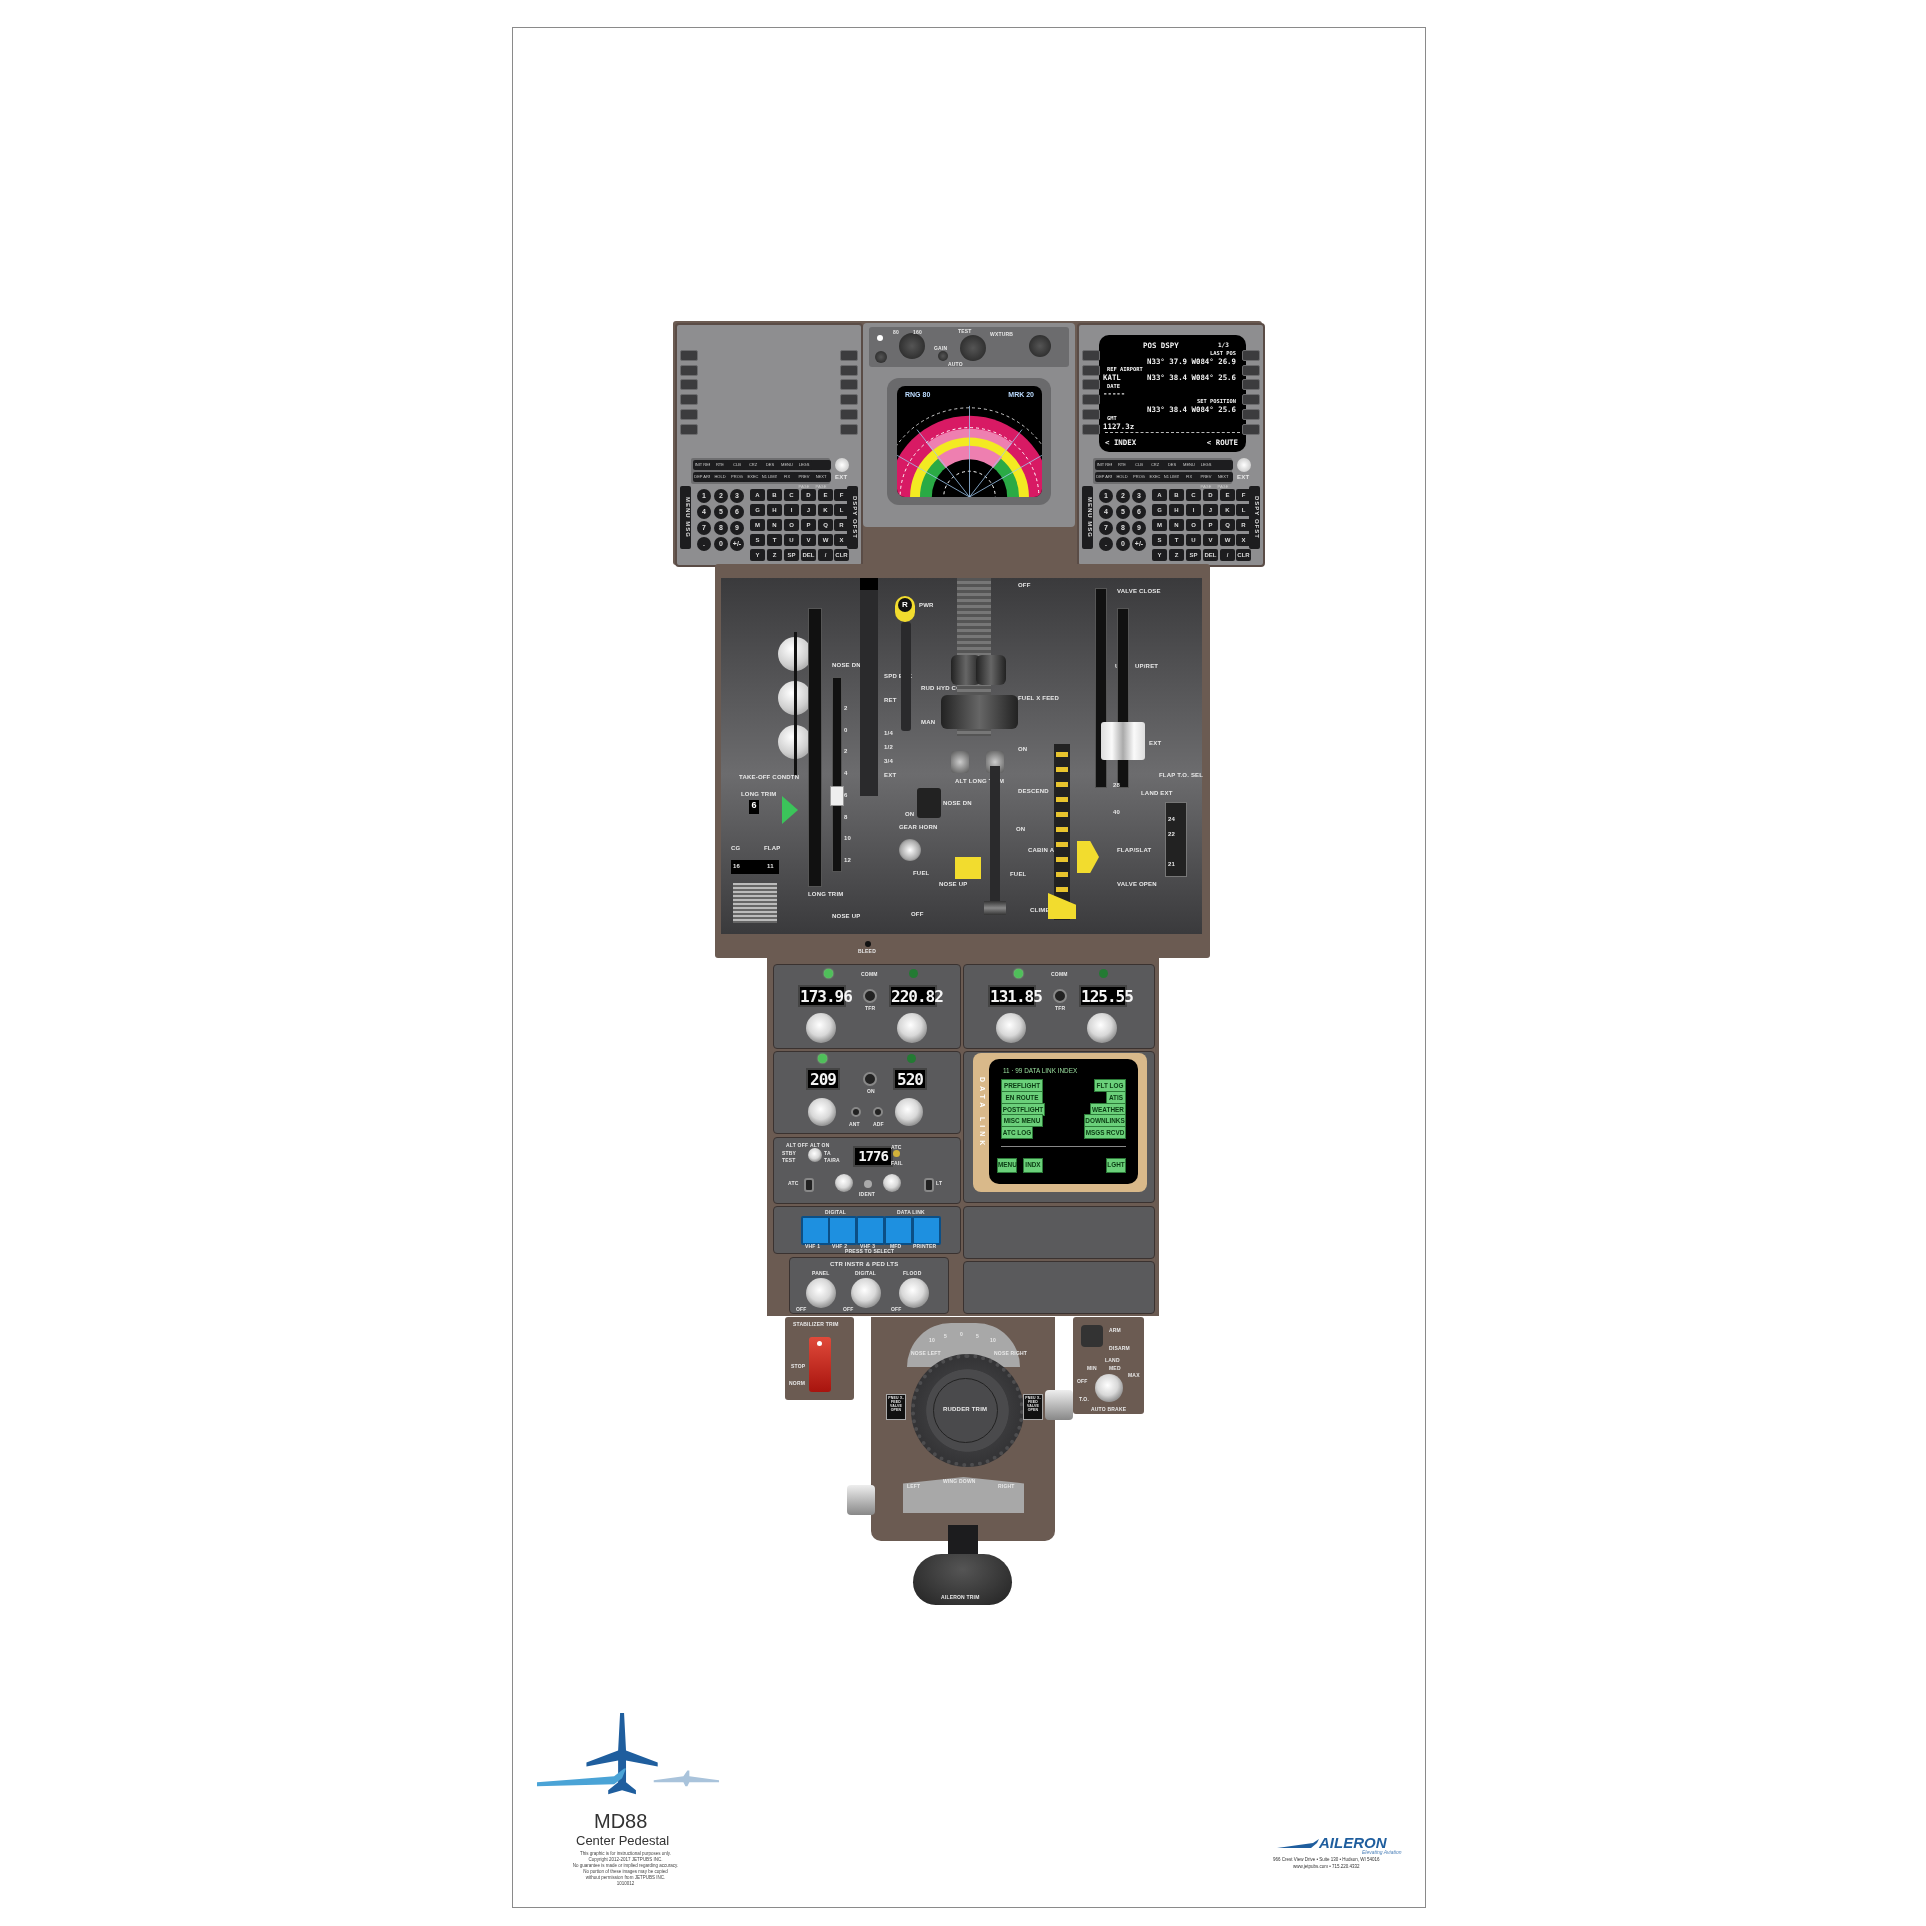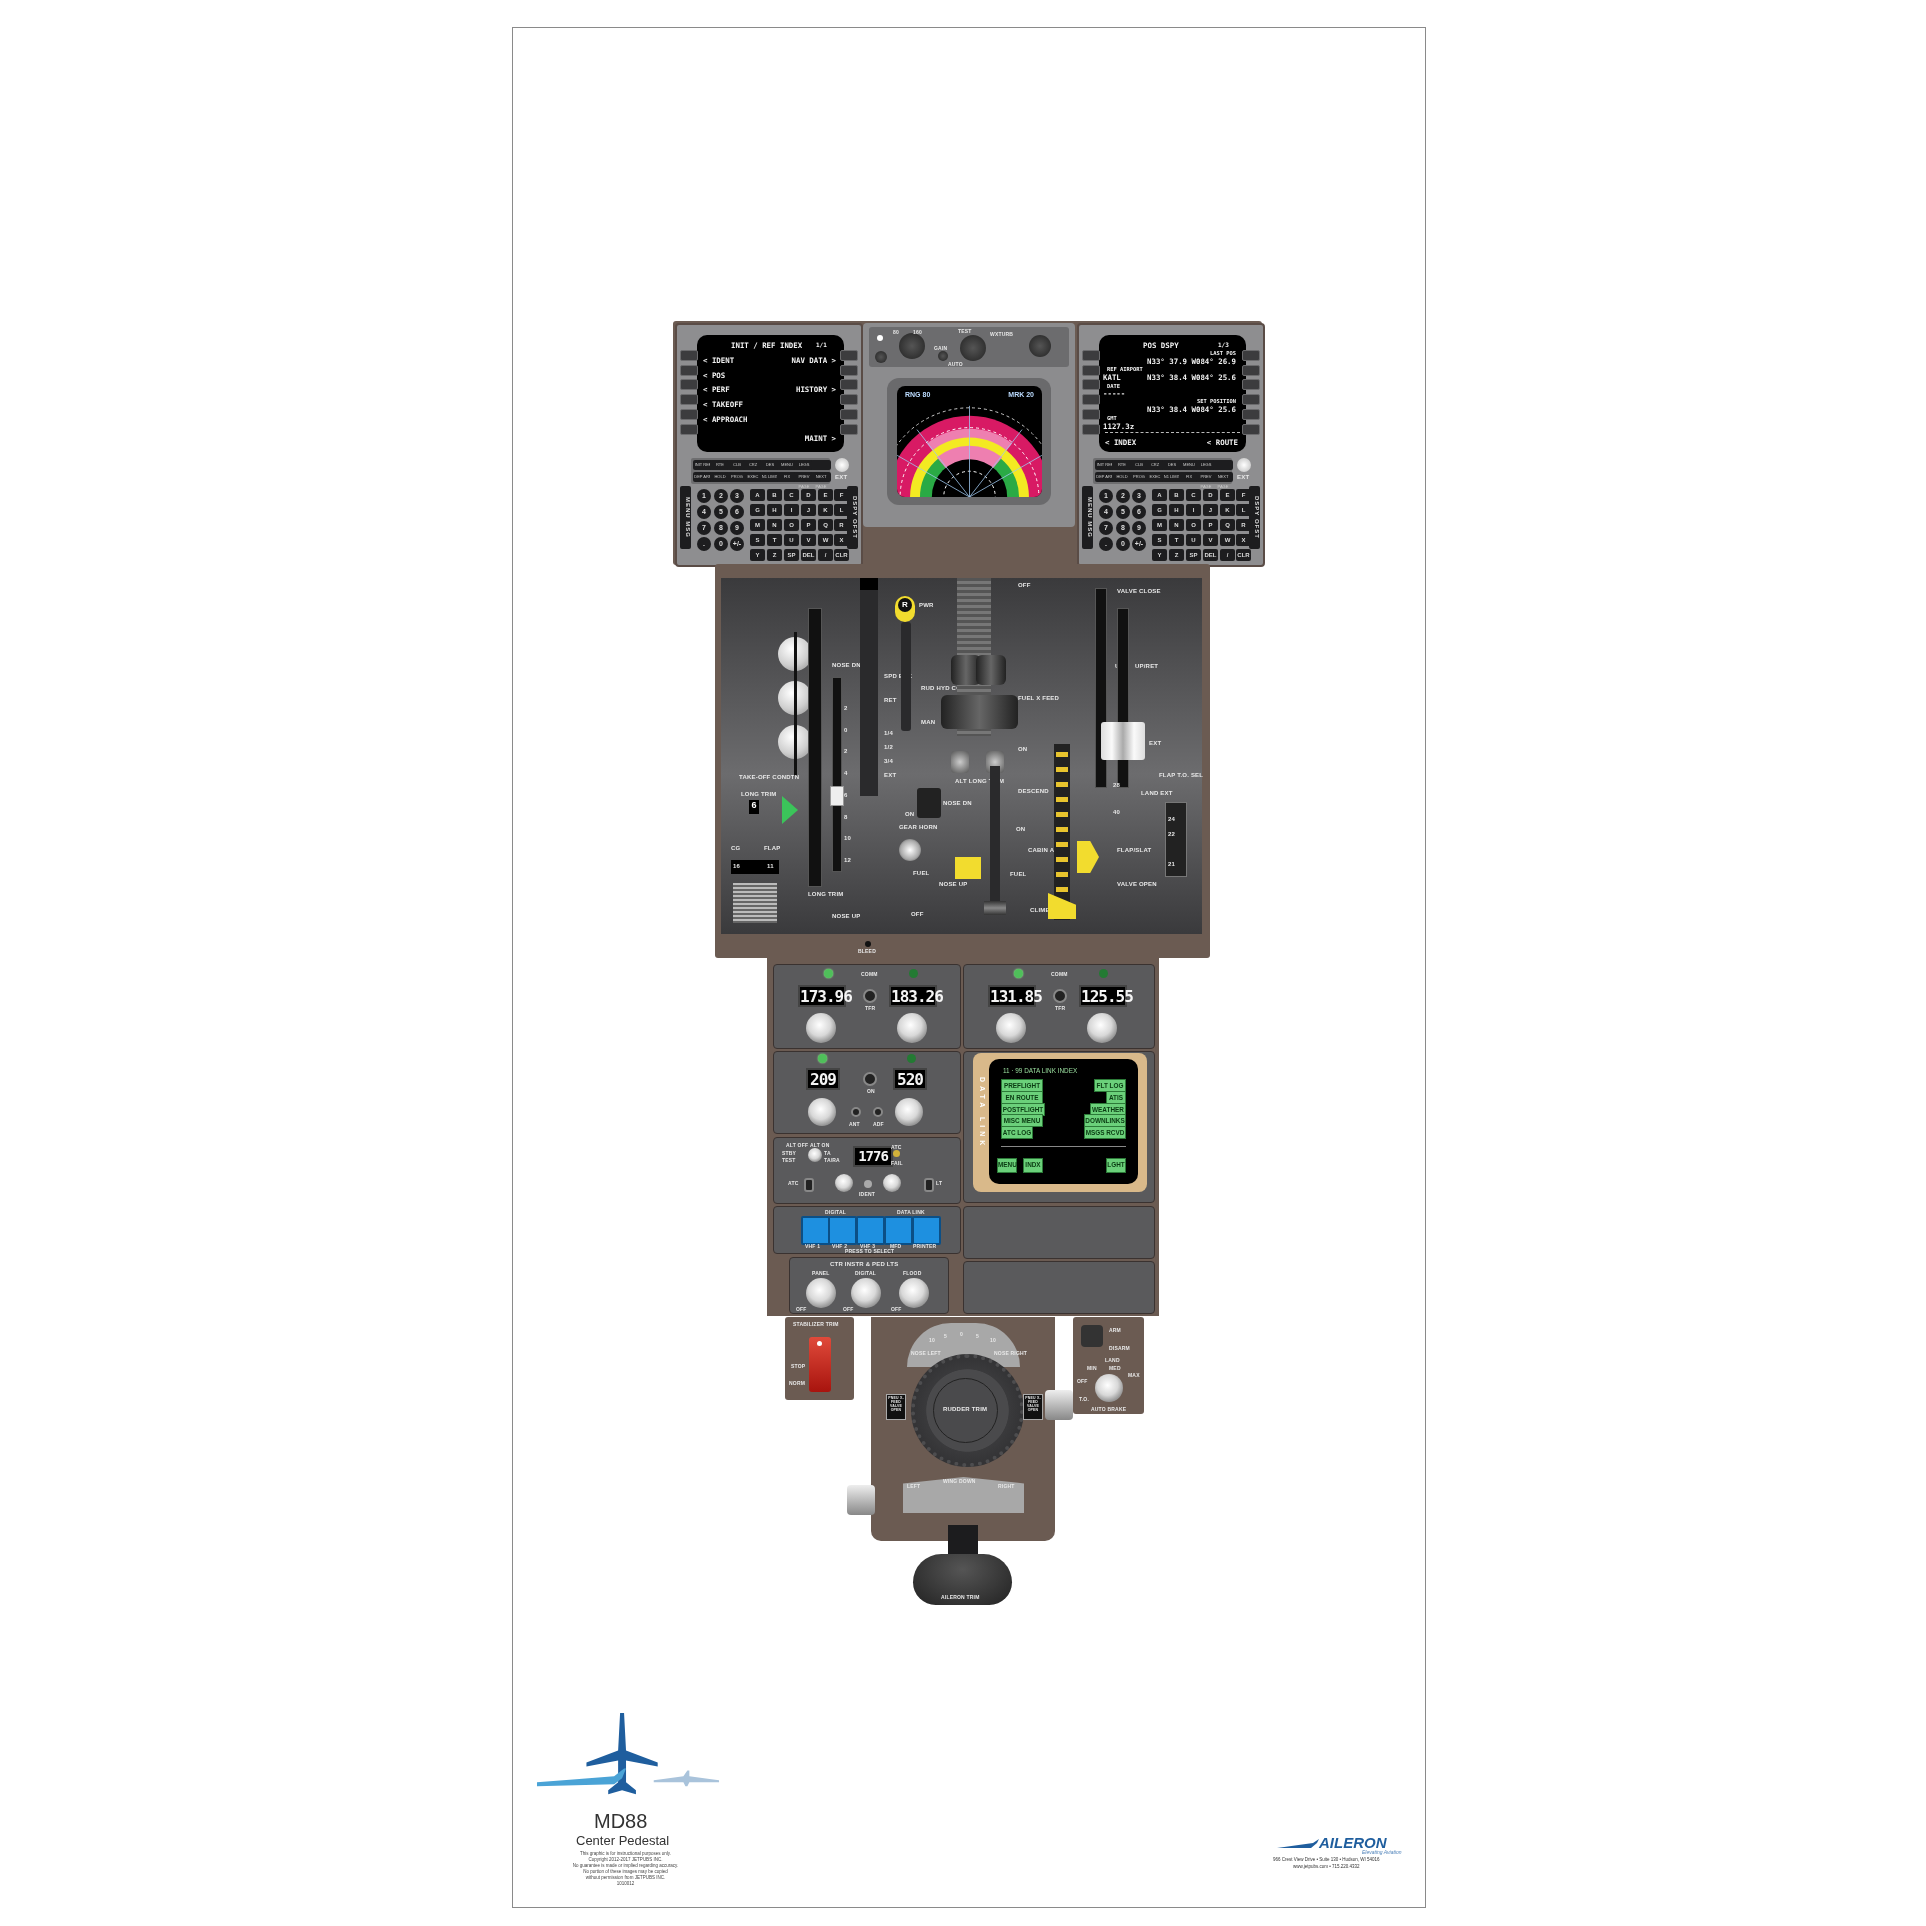--- a/index.html
+++ b/index.html
@@ -34,32 +34,20 @@
   .dl-btn{position:absolute;background:#6bd07a;color:#0a3b12;font-size:6.4px;font-weight:bold;text-align:center;line-height:11px;height:11px;white-space:nowrap;border:1px solid #2c7a38;}
 </style>
 </head>
 <body>
 
 <div class="abs frame"></div>
 
 <div class="abs brown" style="left:673px;top:321px;width:589px;height:244px;border-radius:3px;"></div>
 
 <div class="abs cdu" style="left:675px;top:323px;width:184px;height:240px;">
-  <div class="abs cdu-screen" style="left:20px;top:10px;width:147px;height:117px;">
-    <div class="row" style="left:34px;top:6px;">INIT / REF INDEX</div>
-    <div class="row" style="left:119px;top:6px;font-size:6px;">1/1</div>
-    <div class="row" style="left:6px;top:21px;">&lt; IDENT</div>
-    <div class="row" style="left:6px;top:36px;">&lt; POS</div>
-    <div class="row" style="left:6px;top:50px;">&lt; PERF</div>
-    <div class="row" style="left:6px;top:65px;">&lt; TAKEOFF</div>
-    <div class="row" style="left:6px;top:80px;">&lt; APPROACH</div>
-    <div class="row" style="right:8px;top:21px;">NAV DATA &gt;</div>
-    <div class="row" style="right:8px;top:50px;">HISTORY &gt;</div>
-    <div class="row" style="right:8px;top:99px;">MAINT &gt;</div>
-  </div>
   <div class="lsk" style="left:3px;top:25px;"></div>
   <div class="lsk" style="left:3px;top:40px;"></div>
   <div class="lsk" style="left:3px;top:54px;"></div>
   <div class="lsk" style="left:3px;top:69px;"></div>
   <div class="lsk" style="left:3px;top:84px;"></div>
   <div class="lsk" style="left:3px;top:99px;"></div>
   <div class="lsk" style="right:3px;top:25px;"></div>
   <div class="lsk" style="right:3px;top:40px;"></div>
   <div class="lsk" style="right:3px;top:54px;"></div>
   <div class="lsk" style="right:3px;top:69px;"></div>
@@ -372,21 +360,21 @@
 
 <div class="abs brown" style="left:767px;top:958px;width:392px;height:358px;"></div>
 
 <div class="abs panel" style="left:773px;top:964px;width:186px;height:83px;">
   <div class="led-g" style="left:50px;top:4px;"></div>
   <div class="led-dg" style="left:135px;top:4px;"></div>
   <div class="abs lbl tiny" style="left:87px;top:6px;">COMM</div>
   <div class="seg" style="left:24px;top:20px;width:44px;height:18px;">173.96</div>
   <div class="toggle" style="left:89px;top:24px;"></div>
   <div class="abs lbl tiny" style="left:91px;top:40px;">TFR</div>
-  <div class="seg" style="left:115px;top:20px;width:44px;height:18px;">183.26</div>
+  <div class="seg" style="left:115px;top:20px;width:44px;height:18px;">220.82</div>
   <div class="knob" style="left:32px;top:48px;width:30px;height:30px;"></div>
   <div class="knob" style="left:123px;top:48px;width:30px;height:30px;"></div>
 </div>
 
 <div class="abs panel" style="left:963px;top:964px;width:190px;height:83px;">
   <div class="led-g" style="left:50px;top:4px;"></div>
   <div class="led-dg" style="left:135px;top:4px;"></div>
   <div class="abs lbl tiny" style="left:87px;top:6px;">COMM</div>
   <div class="seg" style="left:24px;top:20px;width:44px;height:18px;">131.85</div>
   <div class="toggle" style="left:89px;top:24px;"></div>

